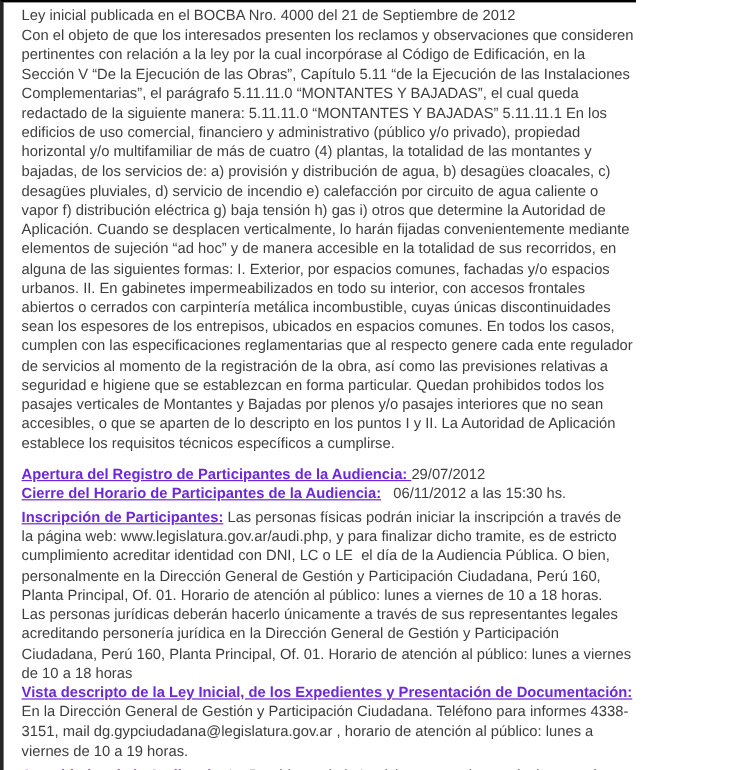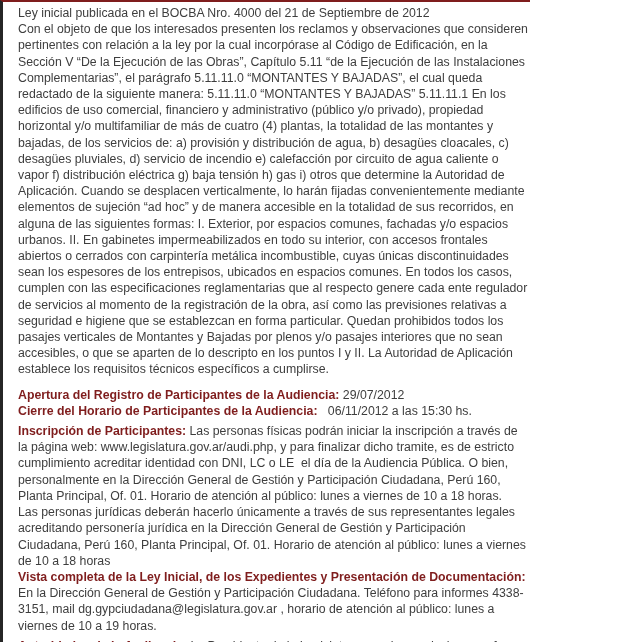--- a/index.html
+++ b/index.html
@@ -10,50 +10,51 @@
   body {
     width: 629px;
     height: 642px;
     overflow: hidden;
   }
   .page {
     box-sizing: border-box;
     width: 530px;
     height: 642px;
     border-left: 3px solid #262626;
-    border-top: 2px solid #7f1d1d;
+    border-top: 2px solid #000000;
     padding: 3px 2px 0 15px;
     background: #ffffff;
     font-family: "Liberation Sans", sans-serif;
     font-size: 12.3px;
     line-height: 16.2px;
     color: #3e3e3e;
   }
   .para {
     margin: 0;
     white-space: pre-wrap;
   }
   .gap-sm { margin-top: 9px; }
   .gap-md { margin-top: 4px; }
   .gap-lg { margin-top: 4px; }
   .label {
     font-weight: bold;
-    color: #7f1d1d;
+    text-decoration: underline;
+    color: #6d28d9;
   }
 </style>
 </head>
 <body>
 
 <div class="page">
 
   <p class="para"><span>Ley inicial publicada en el BOCBA Nro. 4000 del 21 de Septiembre de 2012
 Con el objeto de que los interesados presenten los reclamos y observaciones que consideren pertinentes con relación a la ley por la cual incorpórase al Código de Edificación, en la Sección V “De la Ejecución de las Obras”, Capítulo 5.11 “de la Ejecución de las Instalaciones Complementarias”, el parágrafo 5.11.11.0 “MONTANTES Y BAJADAS”, el cual queda redactado de la siguiente manera: 5.11.11.0 “MONTANTES Y BAJADAS” 5.11.11.1 En los edificios de uso comercial, financiero y administrativo (público y/o privado), propiedad horizontal y/o multifamiliar de más de cuatro (4) plantas, la totalidad de las montantes y bajadas, de los servicios de: a) provisión y distribución de agua, b) desagües cloacales, c) desagües pluviales, d) servicio de incendio e) calefacción por circuito de agua caliente o vapor f) distribución eléctrica g) baja tensión h) gas i) otros que determine la Autoridad de Aplicación. Cuando se desplacen verticalmente, lo harán fijadas convenientemente mediante elementos de sujeción “ad hoc” y de manera accesible en la totalidad de sus recorridos, en alguna de las siguientes formas: I. Exterior, por espacios comunes, fachadas y/o espacios urbanos. II. En gabinetes impermeabilizados en todo su interior, con accesos frontales abiertos o cerrados con carpintería metálica incombustible, cuyas únicas discontinuidades sean los espesores de los entrepisos, ubicados en espacios comunes. En todos los casos, cumplen con las especificaciones reglamentarias que al respecto genere cada ente regulador de servicios al momento de la registración de la obra, así como las previsiones relativas a seguridad e higiene que se establezcan en forma particular. Quedan prohibidos todos los pasajes verticales de Montantes y Bajadas por plenos y/o pasajes interiores que no sean accesibles, o que se aparten de lo descripto en los puntos I y II. La Autoridad de Aplicación establece los requisitos técnicos específicos a cumplirse.</span></p>
 
   <p class="para gap-sm"><span class="label">Apertura del Registro de Participantes de la Audiencia: </span><span>29/07/2012
 </span><span class="label">Cierre del Horario de Participantes de la Audiencia:</span><span>   06/11/2012 a las 15:30 hs.</span></p>
 
   <p class="para gap-lg"><span class="label">Inscripción de Participantes:</span><span> Las personas físicas podrán iniciar la inscripción a través de la página web: www.legislatura.gov.ar/audi.php, y para finalizar dicho tramite, es de estricto cumplimiento acreditar identidad con DNI, LC o LE  el día de la Audiencia Pública. O bien, personalmente en la Dirección General de Gestión y Participación Ciudadana, Perú 160, Planta Principal, Of. 01. Horario de atención al público: lunes a viernes de 10 a 18 horas.
 Las personas jurídicas deberán hacerlo únicamente a través de sus representantes legales acreditando personería jurídica en la Dirección General de Gestión y Participación Ciudadana, Perú 160, Planta Principal, Of. 01. Horario de atención al público: lunes a viernes de 10 a 18 horas
-</span><span class="label">Vista completa de la Ley Inicial, de los Expedientes y Presentación de Documentación:</span><span> En la Dirección General de Gestión y Participación Ciudadana. Teléfono para informes 4338-3151, mail dg.gypciudadana@legislatura.gov.ar , horario de atención al público: lunes a viernes de 10 a 19 horas.</span></p>
+</span><span class="label">Vista descripto de la Ley Inicial, de los Expedientes y Presentación de Documentación:</span><span> En la Dirección General de Gestión y Participación Ciudadana. Teléfono para informes 4338-3151, mail dg.gypciudadana@legislatura.gov.ar , horario de atención al público: lunes a viernes de 10 a 19 horas.</span></p>
 
   <p class="para gap-md"><span class="label">Autoridades de la Audiencia:</span><span> La Presidenta de la Legislatura, o quien se designe conforme lo dispone el Art. 12 de la Ley Nº 6.</span></p>
 
 </div>
 
 </body></html>

